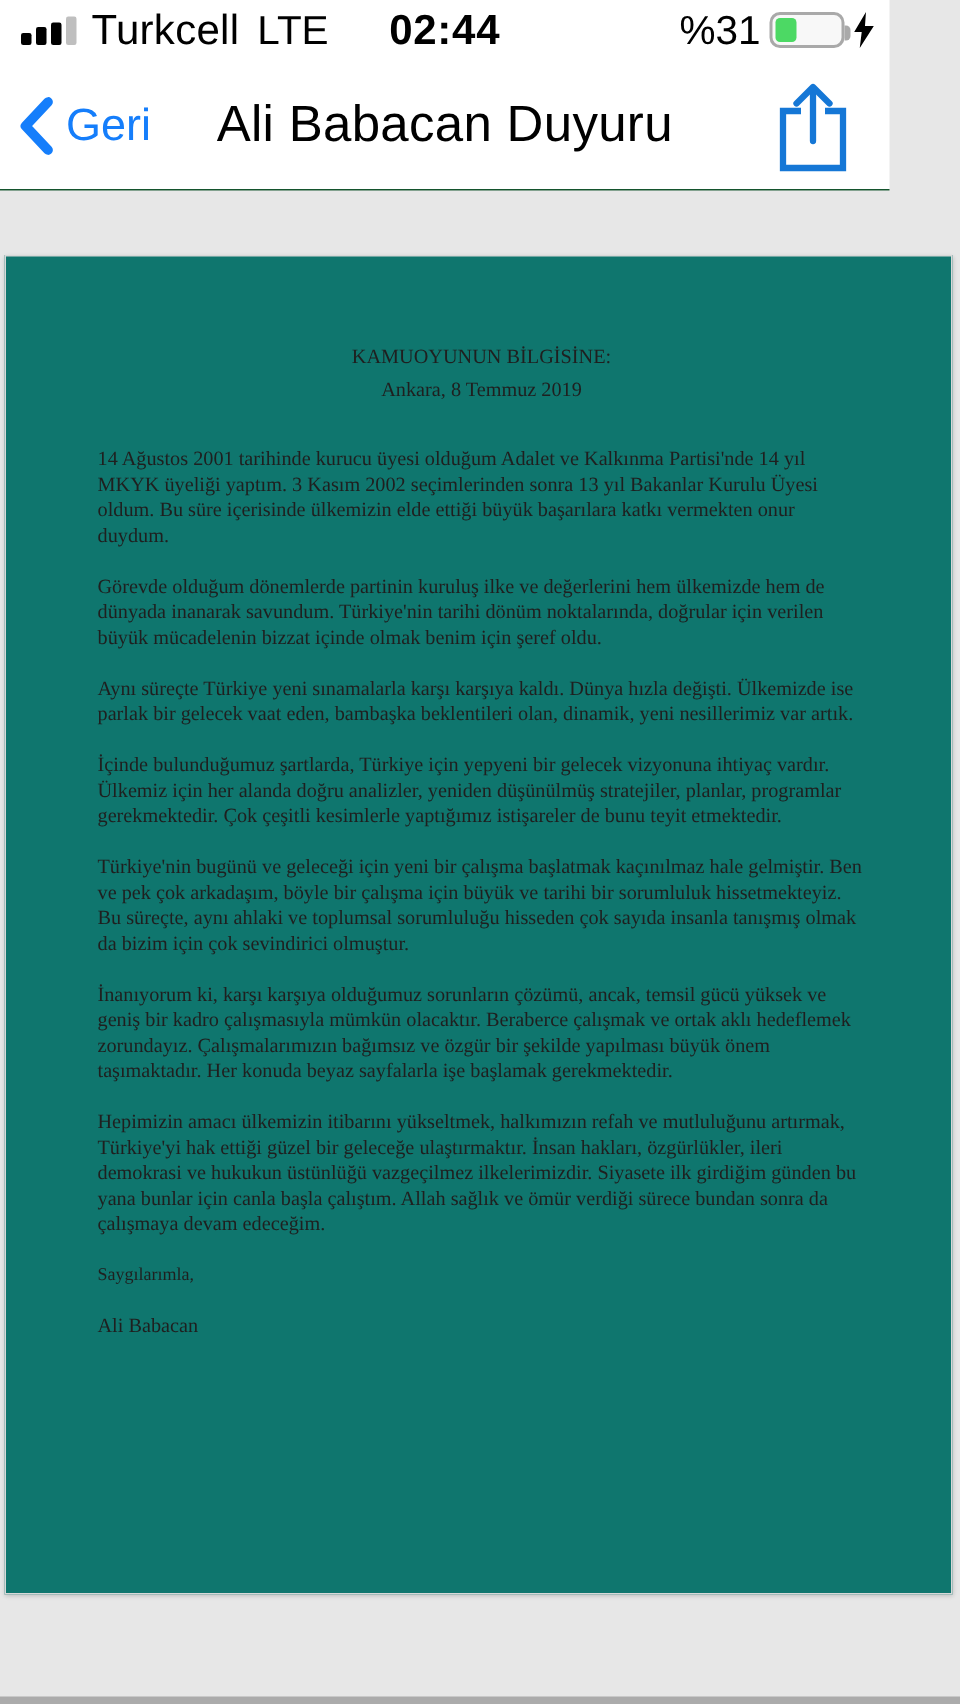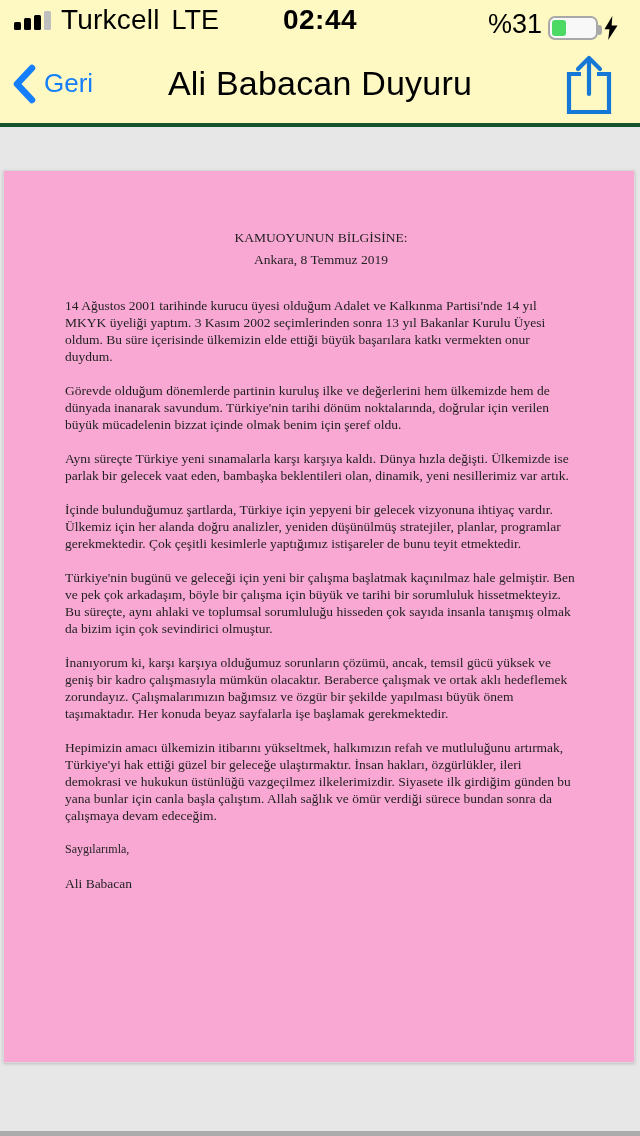--- a/index.html
+++ b/index.html
@@ -6,42 +6,42 @@
   body{
     width:640px;height:1136px;overflow:hidden;
     font-family:"Liberation Sans",sans-serif;
     background:#e7e7e7;
     -webkit-font-smoothing:antialiased;
   }
   .screen{position:relative;width:640px;height:1136px;}
 
   
   .top-bars{
-    position:absolute;top:0;left:0;width:640px;height:127px;
-    background:#fef9c3;
-    border-bottom:4px solid #14532d;
+    position:absolute;top:0;left:0;width:593px;height:127px;
+    background:#ffffff;
+    border-bottom:1px solid #14532d;
     box-sizing:border-box;
     z-index:5;
   }
   .status-bar{
     position:absolute;top:0;left:0;width:100%;height:40px;
     display:flex;align-items:center;
   }
   .sb-left{position:absolute;left:14px;top:0;height:40px;display:flex;align-items:center;gap:10px;}
   .signal{display:flex;align-items:flex-end;gap:3px;height:19px;}
   .signal .bar{width:7px;border-radius:1.5px;background:#000;}
   .signal .b1{height:8px;}
   .signal .b2{height:12px;}
   .signal .b3{height:15px;}
   .signal .b4{height:19px;background:#bfbfbf;}
   .carrier{font-size:28px;color:#000;letter-spacing:.2px;}
   .network{font-size:27px;color:#000;margin-left:2px;}
   .sb-center{position:absolute;left:0;right:0;top:0;height:40px;display:flex;align-items:center;justify-content:center;}
   .time{font-size:28px;font-weight:700;color:#000;letter-spacing:.5px;}
-  .sb-right{position:absolute;right:22px;top:0;height:40px;display:flex;align-items:flex-end;gap:6px;}
+  .sb-right{position:absolute;right:10px;top:0;height:40px;display:flex;align-items:center;gap:6px;}
   .batt-pct{font-size:27px;color:#000;}
   .battery{
     position:relative;width:50px;height:24px;
     border:2px solid #a9a9a9;border-radius:7px;
     box-sizing:border-box;background:#f8f8f8;
   }
   .battery .fill{
     position:absolute;left:2px;top:2px;bottom:2px;
     background:#4cd964;border-radius:3px;
   }
@@ -52,39 +52,39 @@
   .bolt{display:block;}
 
   .nav-bar{
     position:absolute;top:40px;left:0;width:100%;height:87px;
   }
   .back{
     position:absolute;left:12px;top:0;height:87px;
     display:flex;align-items:center;gap:8px;
     background:none;border:none;padding:0;cursor:pointer;
   }
-  .back-label{font-size:26px;color:#157efb;}
+  .back-label{font-size:30px;color:#157efb;}
   .nav-title{
     position:absolute;left:0;right:0;top:0;height:87px;margin:0;
     display:flex;align-items:center;justify-content:center;
     font-size:34px;font-weight:400;color:#000;letter-spacing:.2px;
   }
   .share{
     position:absolute;right:26px;top:14px;
     background:none;border:none;padding:0;cursor:pointer;
   }
 
   
   .content{
     position:absolute;top:127px;left:0;width:640px;height:1009px;
     background:#e7e7e7;overflow:hidden;
   }
   .page{
     position:absolute;left:3px;top:43px;width:632px;height:893px;
-    background:#f9a8d4;
+    background:#0f766e;
     border:1px solid #d8d8d8;
     box-sizing:border-box;
     box-shadow:0 1px 3px rgba(0,0,0,.18);
     padding:56px 57px 0 61px;
     overflow:hidden;
     font-family:"Liberation Serif",serif;
     color:#1f1f1f;
   }
   .doc-heading{text-align:center;margin:0 0 26px 0;}
   .doc-heading p{margin:0;font-size:13.5px;line-height:22px;}

